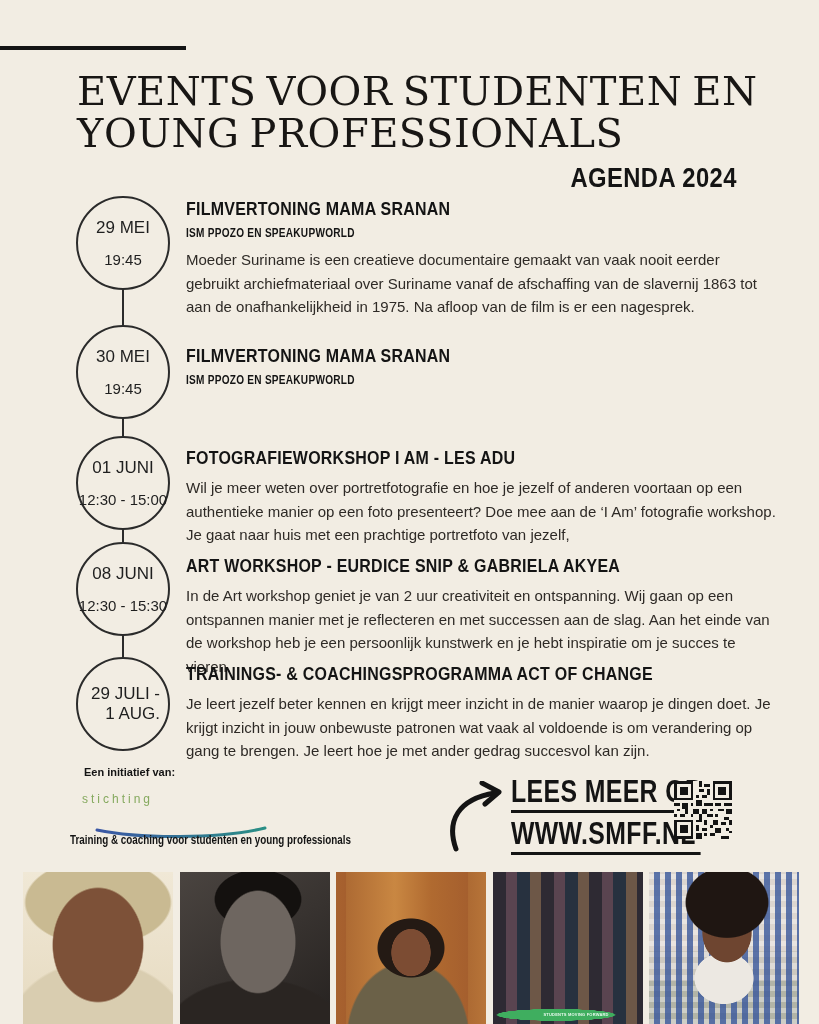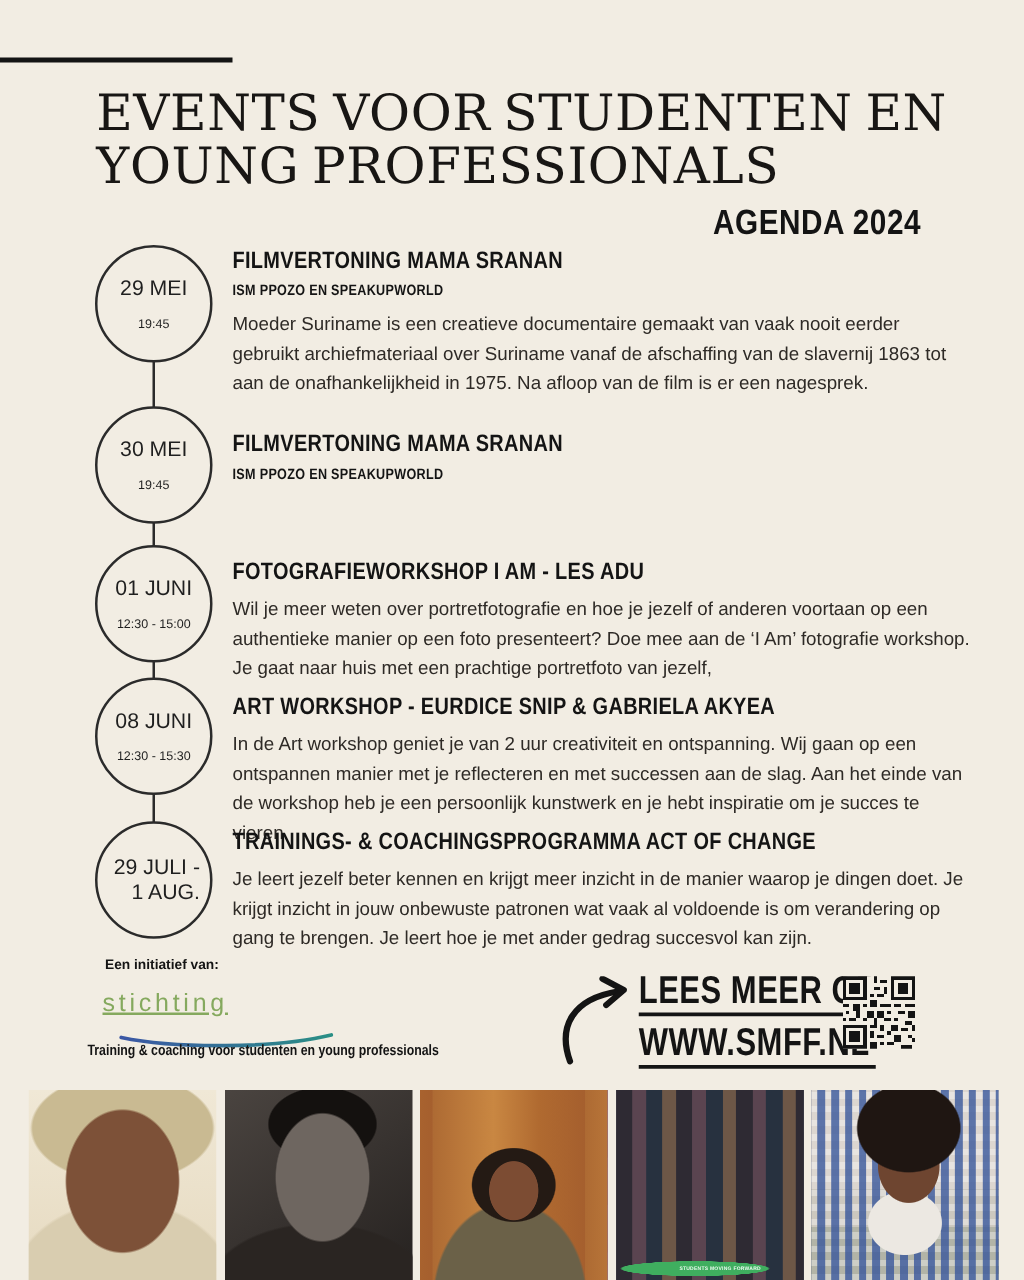--- a/index.html
+++ b/index.html
@@ -15,37 +15,37 @@
   .agenda{position:absolute;right:82px;top:162px;font-weight:bold;font-size:28px;color:#141414;
     letter-spacing:.5px;white-space:nowrap;transform:scaleX(.85);transform-origin:right center;}
 
   
   .tl-line{position:absolute;left:122px;top:243px;width:2px;height:461px;background:#2b2b2b;}
   .event{position:absolute;left:0;width:819px;display:flex;}
   .circle{position:relative;margin-left:76px;width:94px;height:94px;border:2px solid #2b2b2b;border-radius:50%;
     background:#f2ede3;box-sizing:border-box;display:flex;flex-direction:column;align-items:center;justify-content:center;
     text-align:right;flex:0 0 auto;}
   .date{font-size:17px;color:#1f1f1f;line-height:1.15;padding:0 8px;}
-  .time{font-size:10px;color:#1f1f1f;margin-top:14px;}
+  .time{font-size:15px;color:#1f1f1f;margin-top:14px;}
   .time:empty{display:none;}
   .etext{margin-left:16px;width:590px;}
   .e1 .etext{padding-top:2px}.e2 .etext{padding-top:20px}.e3 .etext{padding-top:11px}
   .e4 .etext{padding-top:13px}.e5 .etext{padding-top:6px}
   .cond{display:inline-block;transform:scaleX(.84);transform-origin:left center;white-space:nowrap;}
   .cond:empty{display:none;}
   .etitle .cond{font-weight:bold;font-size:19px;color:#141414;letter-spacing:.3px;line-height:1.15;}
   .esub{margin-top:3px;}
   .esub .cond{font-weight:bold;font-size:12px;color:#141414;letter-spacing:.3px;}
   .edesc{margin:7px 0 0 0;font-size:15px;line-height:1.58;color:#2e2a26;}
   .edesc:empty{display:none;}
 
   
   .initiative{position:absolute;left:84px;top:766px;font-weight:bold;font-size:11px;color:#141414;}
   .logo{position:absolute;left:82px;top:793px;line-height:1.05;}
-  .logo .stichting{font-size:20px;letter-spacing:3px;color:#85a95e;text-decoration:underline;}
+  .logo .stichting{font-size:12px;letter-spacing:3px;color:#85a95e;}
   .logo .smf{font-size:17.5px;font-weight:bold;letter-spacing:.4px;margin-top:2px;white-space:nowrap;}
   .logo .w1{color:#51509b;} .logo .w2{color:#2d8f82;} .logo .w3{color:#6a5ba2;}
   .logo .tri{color:#5c4e9e;font-size:14px;}
   .logo-swoosh{position:absolute;left:95px;top:826px;}
   .tagline{position:absolute;left:70px;top:833px;font-weight:bold;font-size:12px;color:#141414;
     transform:scaleX(.82);transform-origin:left center;white-space:nowrap;}
 
   
   .cta{position:absolute;left:511px;top:776px;}
   .cta-line{display:block;font-weight:bold;font-size:31px;color:#141414;letter-spacing:.5px;line-height:1.0;

